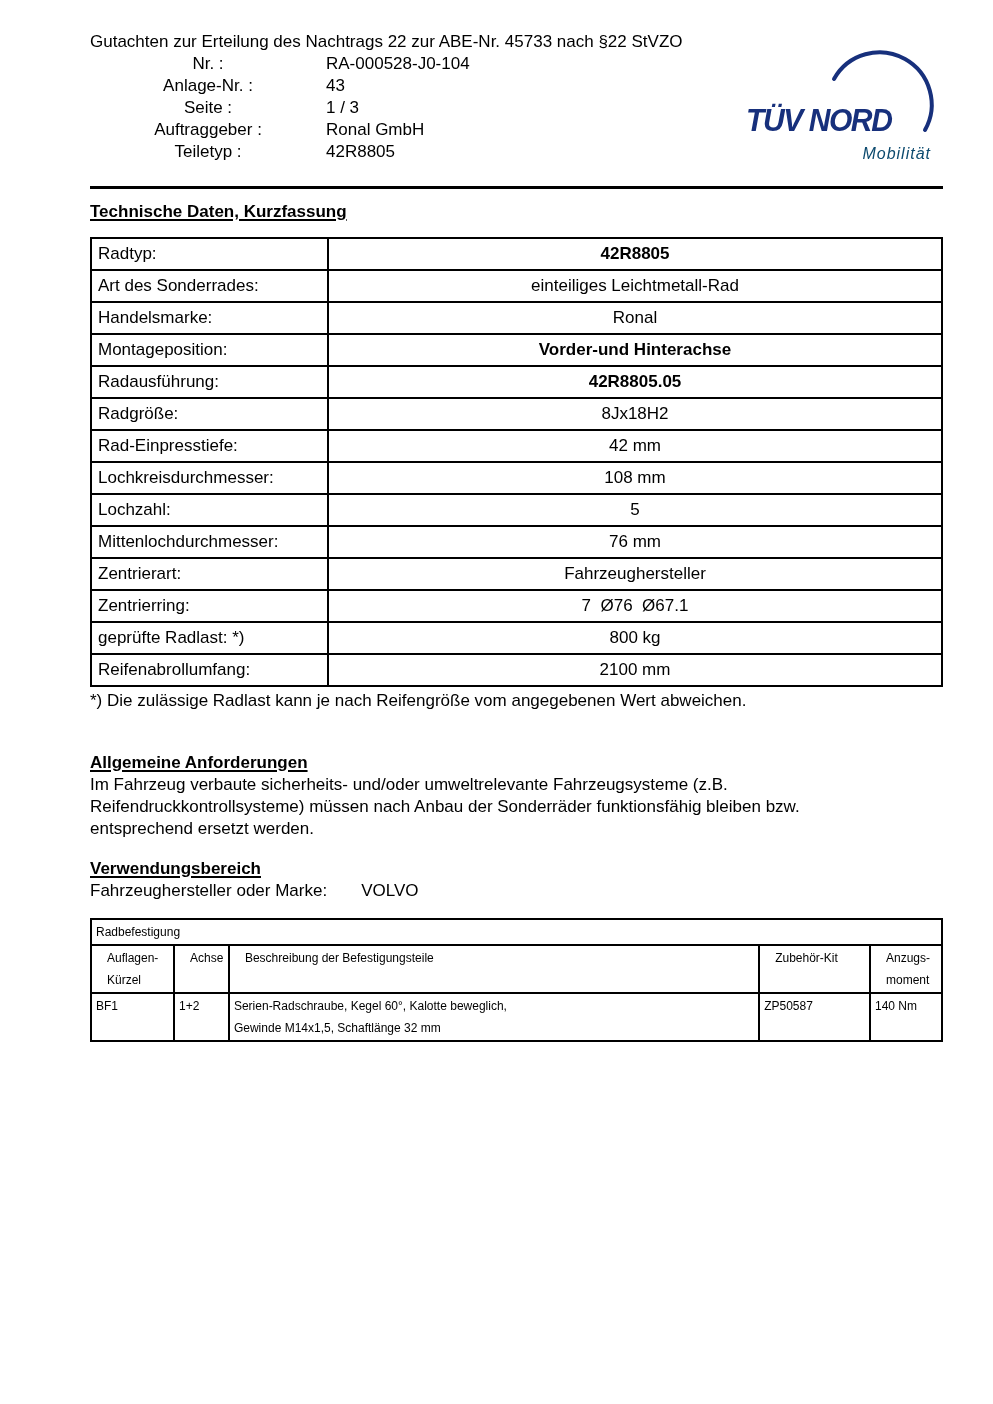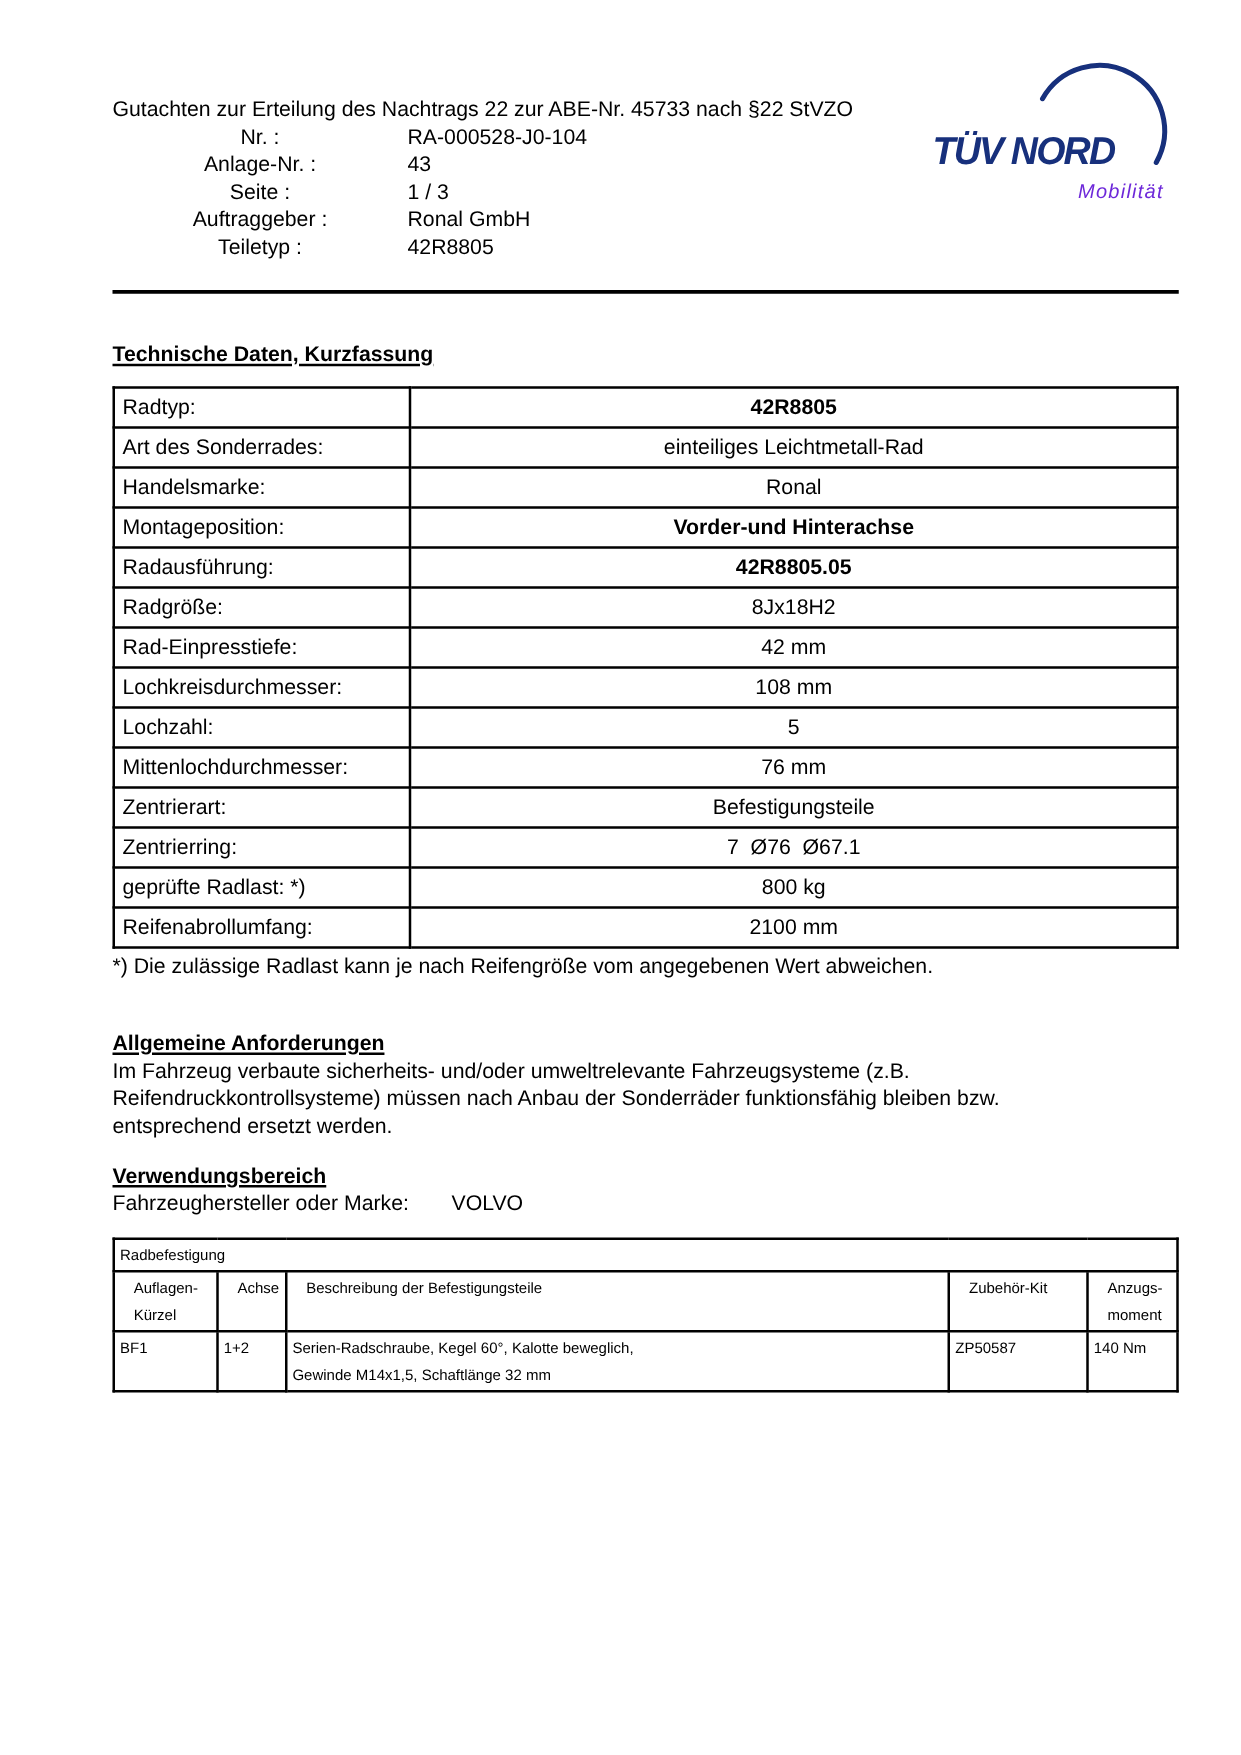--- a/index.html
+++ b/index.html
@@ -6,48 +6,48 @@
   html,body { background:#fff; }
   body {
     width:993px; height:1404px;
     font-family:"Liberation Sans","DejaVu Sans",sans-serif;
     font-size:17px; line-height:22px; color:#000;
     position:relative; overflow:hidden;
   }
   .page { margin-left:90px; width:853px; position:relative; }
 
   
-  .doc-header { position:relative; padding-top:77px; }
+  .doc-header { position:relative; padding-top:31px; }
   .hdr-row { display:flex;text-align:center; }
   .hdr-label { width:236px; flex:0 0 236px; }
   .logo {
     position:absolute; top:40px; right:-2px;
     width:207px; height:132px;
   }
   .logo svg { position:absolute; left:0; top:0; }
   .logo-wordmark {
     position:absolute; left:8px; top:64px;
     font-size:31px; line-height:34px; font-weight:bold; font-style:italic;
     letter-spacing:-1.5px; color:#17307c;
     transform:scaleX(0.97); transform-origin:left center;
     white-space:nowrap;
   }
   .logo-tagline {
     position:absolute; right:14px; top:104px;
-    font-size:16px; line-height:20px; font-style:italic; color:#6d28d9;
+    font-size:16px; line-height:20px; font-style:italic; color:#0c4a6e;
     letter-spacing:1px;
   }
   .rule { border:none; border-top:3px solid #000; margin-top:23px; }
 
   
   .sec-head {
     font-size:17px; font-weight:bold; line-height:22px;
     text-decoration:underline; text-decoration-thickness:2px; text-underline-offset:2px;
   }
-  .mt-sections { margin-top:38px; }
+  .mt-sections { margin-top:12px; }
 
   
   table { border-collapse:collapse; width:853px; }
   .raddaten-table { margin-top:14px; }
   .raddaten-table td { border:2px solid #000; line-height:22px; padding:4px 6px; height:32px; }
   .raddaten-table td.lbl { width:237px; text-align:left; }
   .raddaten-table td.val { text-align:center; }
   .raddaten-table td.val.bold { font-weight:bold; }
 
   .footnote { margin-top:3px; }
@@ -147,21 +147,21 @@
       <tr>
         <td class="lbl">Lochzahl:</td>
         <td class="val">5</td>
       </tr>
       <tr>
         <td class="lbl">Mittenlochdurchmesser:</td>
         <td class="val">76 mm</td>
       </tr>
       <tr>
         <td class="lbl">Zentrierart:</td>
-        <td class="val">Befestigungsteile</td>
+        <td class="val">Fahrzeughersteller</td>
       </tr>
       <tr>
         <td class="lbl">Zentrierring:</td>
         <td class="val">7&nbsp; Ø76&nbsp; Ø67.1</td>
       </tr>
       <tr>
         <td class="lbl">geprüfte Radlast: *)</td>
         <td class="val">800 kg</td>
       </tr>
       <tr>

